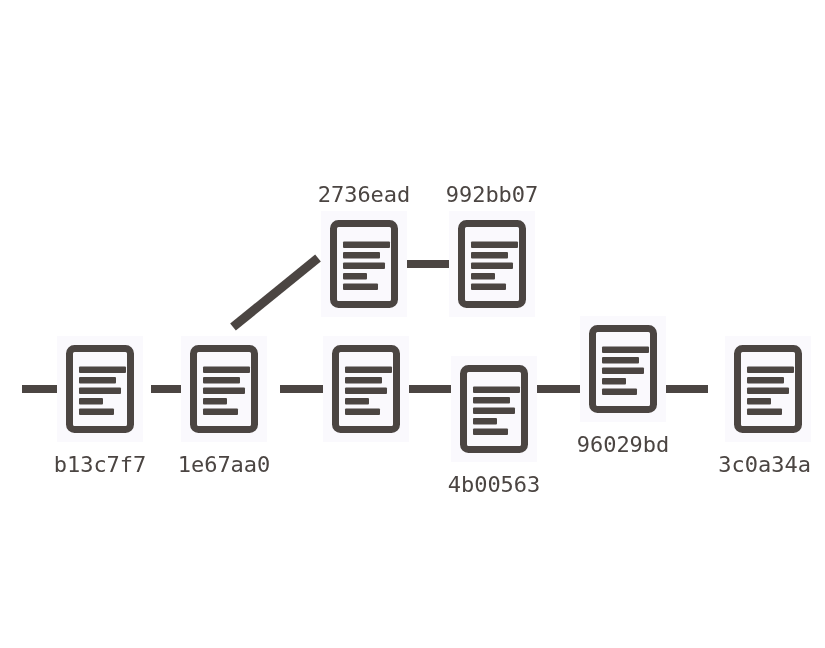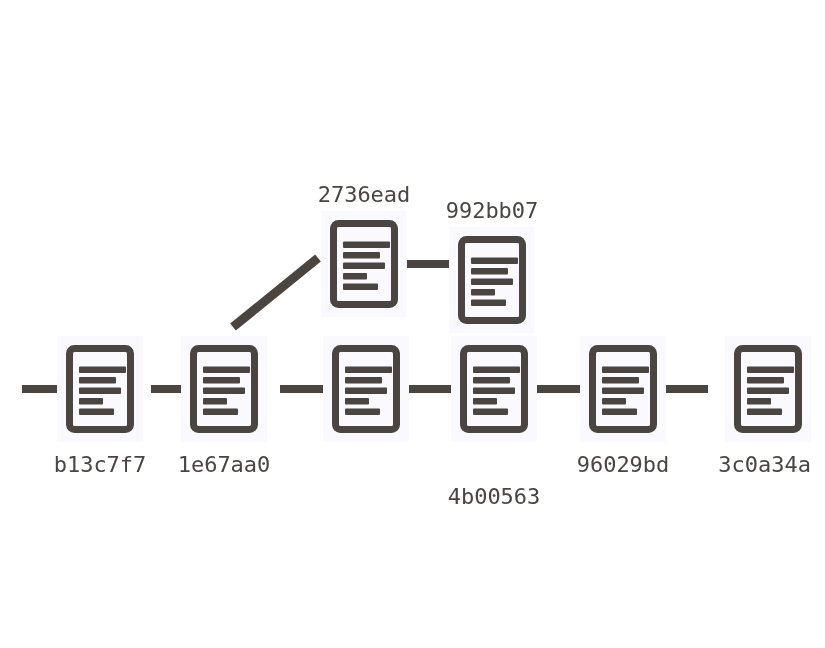--- a/index.html
+++ b/index.html
@@ -82,21 +82,21 @@
         <rect x="3.5" y="3.5" width="61" height="81" rx="5" fill="none" stroke="currentColor" stroke-width="7"></rect>
         <rect x="13" y="21.5" width="47" height="6.5" rx="1" fill="currentColor"></rect>
         <rect x="13" y="32" width="37" height="6.5" rx="1" fill="currentColor"></rect>
         <rect x="13" y="42.5" width="42" height="6.5" rx="1" fill="currentColor"></rect>
         <rect x="13" y="53" width="24" height="6.5" rx="1" fill="currentColor"></rect>
         <rect x="13" y="63.5" width="35" height="6.5" rx="1" fill="currentColor"></rect>
       </svg>
     </div>
   </div>
 
-  <div class="node top" style="left:432px; top:198px;">
+  <div class="node top" style="left:432px; top:182px;">
     <div class="label">992bb07</div>
     <div class="patch">
       <svg class="doc" viewBox="0 0 68 88" width="68" height="88">
         <rect x="3.5" y="3.5" width="61" height="81" rx="5" fill="none" stroke="currentColor" stroke-width="7"></rect>
         <rect x="13" y="21.5" width="47" height="6.5" rx="1" fill="currentColor"></rect>
         <rect x="13" y="32" width="37" height="6.5" rx="1" fill="currentColor"></rect>
         <rect x="13" y="42.5" width="42" height="6.5" rx="1" fill="currentColor"></rect>
         <rect x="13" y="53" width="24" height="6.5" rx="1" fill="currentColor"></rect>
         <rect x="13" y="63.5" width="35" height="6.5" rx="1" fill="currentColor"></rect>
       </svg>
@@ -137,35 +137,35 @@
         <rect x="3.5" y="3.5" width="61" height="81" rx="5" fill="none" stroke="currentColor" stroke-width="7"></rect>
         <rect x="13" y="21.5" width="47" height="6.5" rx="1" fill="currentColor"></rect>
         <rect x="13" y="32" width="37" height="6.5" rx="1" fill="currentColor"></rect>
         <rect x="13" y="42.5" width="42" height="6.5" rx="1" fill="currentColor"></rect>
         <rect x="13" y="53" width="24" height="6.5" rx="1" fill="currentColor"></rect>
         <rect x="13" y="63.5" width="35" height="6.5" rx="1" fill="currentColor"></rect>
       </svg>
     </div>
   </div>
 
-  <div class="node bottom" style="left:434px; top:336px;gap:32px;">
+  <div class="node bottom" style="left:434px; top:356px;">
     <div class="patch">
       <svg class="doc" viewBox="0 0 68 88" width="68" height="88">
         <rect x="3.5" y="3.5" width="61" height="81" rx="5" fill="none" stroke="currentColor" stroke-width="7"></rect>
         <rect x="13" y="21.5" width="47" height="6.5" rx="1" fill="currentColor"></rect>
         <rect x="13" y="32" width="37" height="6.5" rx="1" fill="currentColor"></rect>
         <rect x="13" y="42.5" width="42" height="6.5" rx="1" fill="currentColor"></rect>
         <rect x="13" y="53" width="24" height="6.5" rx="1" fill="currentColor"></rect>
         <rect x="13" y="63.5" width="35" height="6.5" rx="1" fill="currentColor"></rect>
       </svg>
     </div>
     <div class="label">4b00563</div>
   </div>
 
-  <div class="node bottom" style="left:563px; top:336px;">
+  <div class="node bottom" style="left:563px; top:316px;">
     <div class="patch">
       <svg class="doc" viewBox="0 0 68 88" width="68" height="88">
         <rect x="3.5" y="3.5" width="61" height="81" rx="5" fill="none" stroke="currentColor" stroke-width="7"></rect>
         <rect x="13" y="21.5" width="47" height="6.5" rx="1" fill="currentColor"></rect>
         <rect x="13" y="32" width="37" height="6.5" rx="1" fill="currentColor"></rect>
         <rect x="13" y="42.5" width="42" height="6.5" rx="1" fill="currentColor"></rect>
         <rect x="13" y="53" width="24" height="6.5" rx="1" fill="currentColor"></rect>
         <rect x="13" y="63.5" width="35" height="6.5" rx="1" fill="currentColor"></rect>
       </svg>
     </div>

